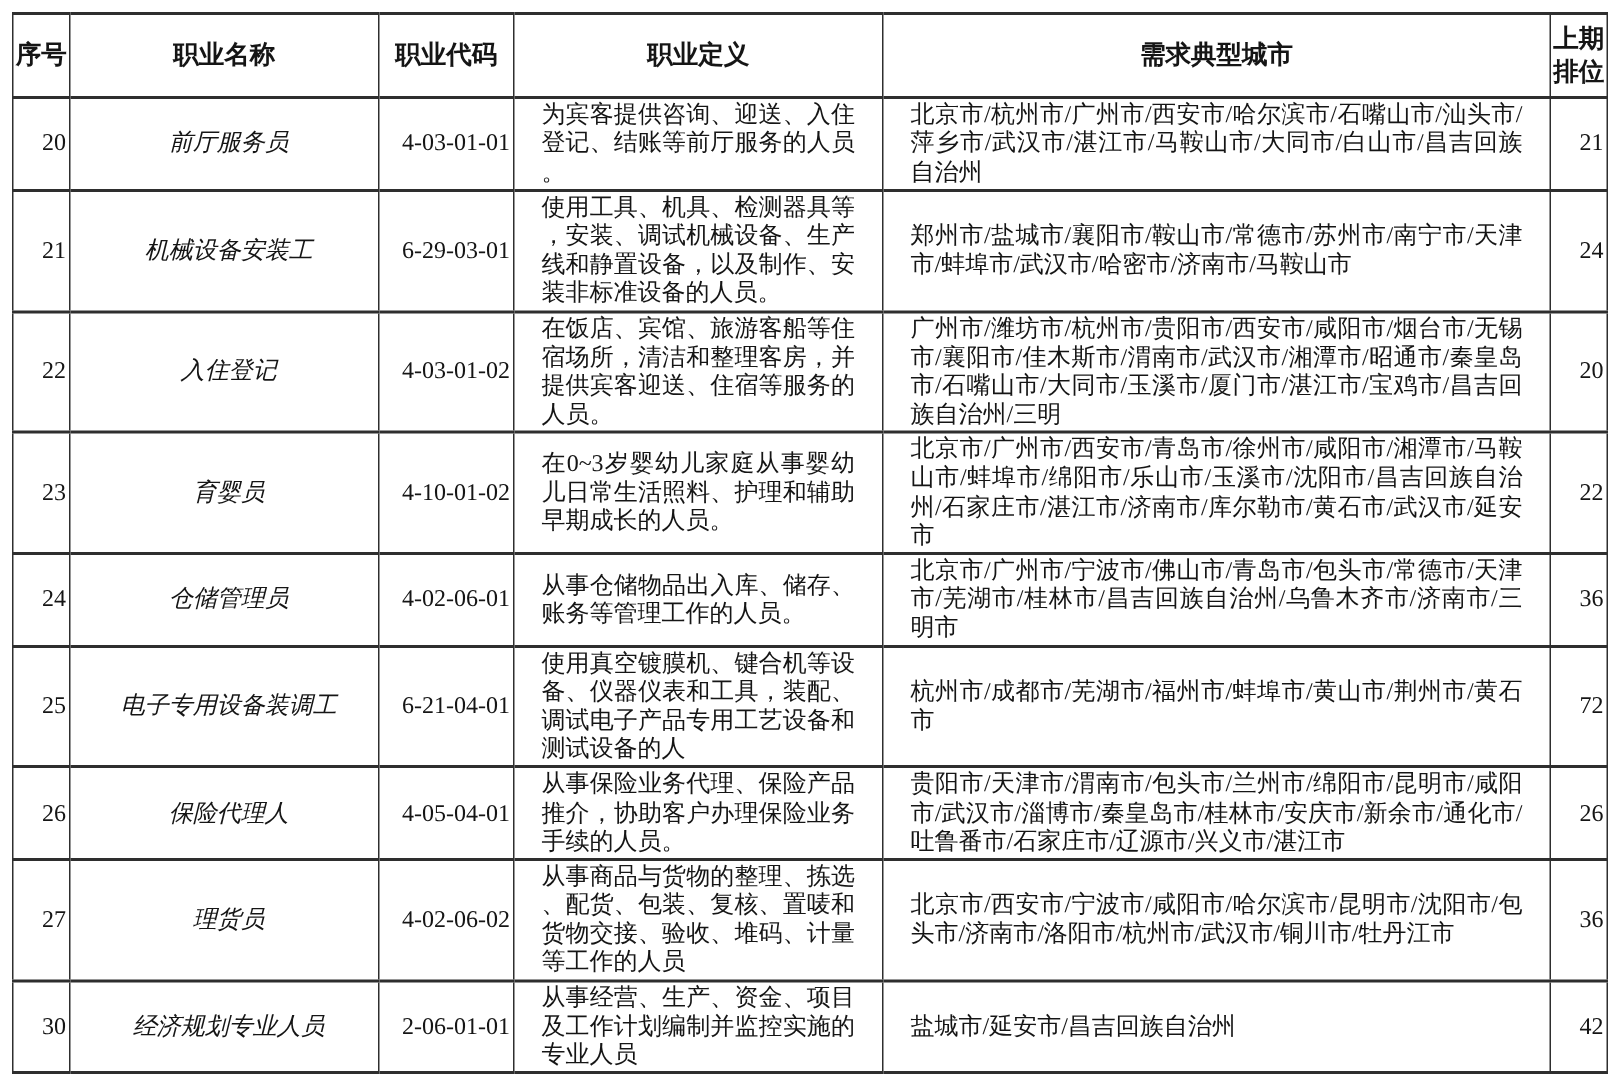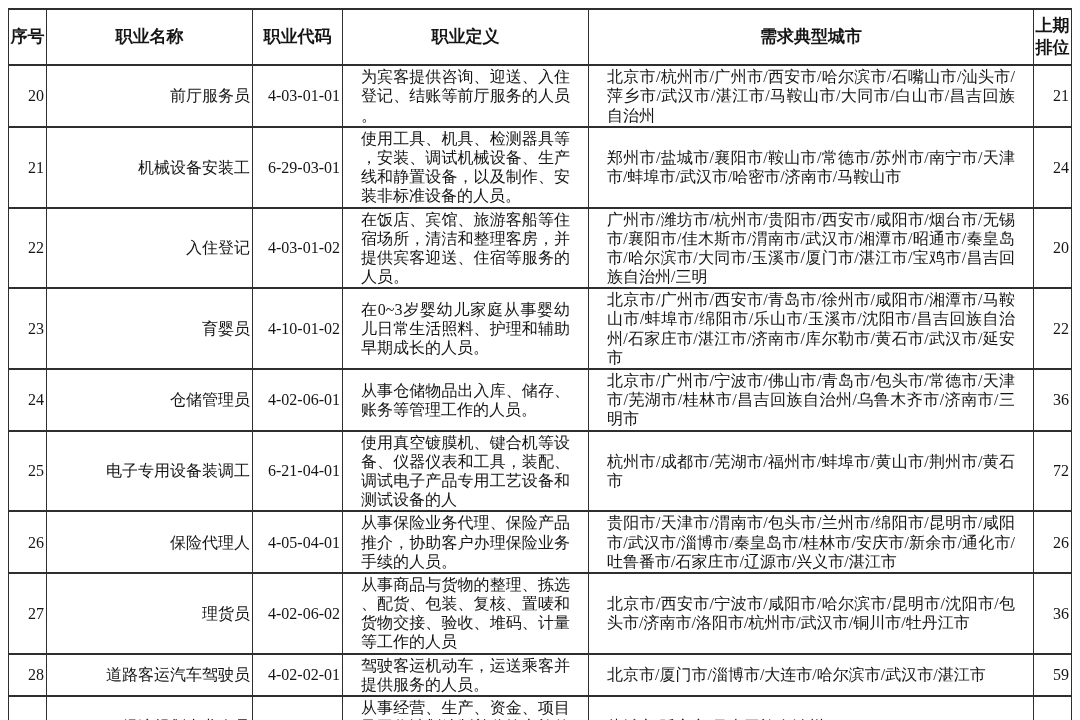--- a/index.html
+++ b/index.html
@@ -41,22 +41,23 @@
   td {
     font-size: 16px;
     line-height: 1.2;
     vertical-align: middle;
     padding: 1px 2px;
   }
   td.col-no, td.col-code, td.col-rank {
     text-align: right;
   }
   td.col-name {
-    text-align: right;
+    text-align: center;
     padding-left: 8px;
+    font-style: italic;
   }
   td.col-def, td.col-cities {
     text-align: justify;
     line-break: anywhere;
     padding: 1px 18px;
   }
 </style>
 </head>
 <body>
 
@@ -96,21 +97,21 @@
           <td class="col-code">6-29-03-01</td>
           <td class="col-def">使用工具、机具、检测器具等，安装、调试机械设备、生产线和静置设备，以及制作、安装非标准设备的人员。</td>
           <td class="col-cities">郑州市/盐城市/襄阳市/鞍山市/常德市/苏州市/南宁市/天津市/蚌埠市/武汉市/哈密市/济南市/马鞍山市</td>
           <td class="col-rank">24</td>
         </tr>
         <tr>
           <td class="col-no">22</td>
           <td class="col-name">入住登记</td>
           <td class="col-code">4-03-01-02</td>
           <td class="col-def">在饭店、宾馆、旅游客船等住宿场所，清洁和整理客房，并提供宾客迎送、住宿等服务的人员。</td>
-          <td class="col-cities">广州市/潍坊市/杭州市/贵阳市/西安市/咸阳市/烟台市/无锡市/襄阳市/佳木斯市/渭南市/武汉市/湘潭市/昭通市/秦皇岛市/哈尔滨市/大同市/玉溪市/厦门市/湛江市/宝鸡市/昌吉回族自治州/三明</td>
+          <td class="col-cities">广州市/潍坊市/杭州市/贵阳市/西安市/咸阳市/烟台市/无锡市/襄阳市/佳木斯市/渭南市/武汉市/湘潭市/昭通市/秦皇岛市/石嘴山市/大同市/玉溪市/厦门市/湛江市/宝鸡市/昌吉回族自治州/三明</td>
           <td class="col-rank">20</td>
         </tr>
         <tr>
           <td class="col-no">23</td>
           <td class="col-name">育婴员</td>
           <td class="col-code">4-10-01-02</td>
           <td class="col-def">在0~3岁婴幼儿家庭从事婴幼儿日常生活照料、护理和辅助早期成长的人员。</td>
           <td class="col-cities">北京市/广州市/西安市/青岛市/徐州市/咸阳市/湘潭市/马鞍山市/蚌埠市/绵阳市/乐山市/玉溪市/沈阳市/昌吉回族自治州/石家庄市/湛江市/济南市/库尔勒市/黄石市/武汉市/延安市</td>
           <td class="col-rank">22</td>
         </tr>
@@ -140,28 +141,20 @@
         </tr>
         <tr>
           <td class="col-no">27</td>
           <td class="col-name">理货员</td>
           <td class="col-code">4-02-06-02</td>
           <td class="col-def">从事商品与货物的整理、拣选、配货、包装、复核、置唛和货物交接、验收、堆码、计量等工作的人员</td>
           <td class="col-cities">北京市/西安市/宁波市/咸阳市/哈尔滨市/昆明市/沈阳市/包头市/济南市/洛阳市/杭州市/武汉市/铜川市/牡丹江市</td>
           <td class="col-rank">36</td>
         </tr>
         <tr>
-          <td class="col-no">28</td>
-          <td class="col-name">道路客运汽车驾驶员</td>
-          <td class="col-code">4-02-02-01</td>
-          <td class="col-def">驾驶客运机动车，运送乘客并提供服务的人员。</td>
-          <td class="col-cities">北京市/厦门市/淄博市/大连市/哈尔滨市/武汉市/湛江市</td>
-          <td class="col-rank">59</td>
-        </tr>
-        <tr>
           <td class="col-no">30</td>
           <td class="col-name">经济规划专业人员</td>
           <td class="col-code">2-06-01-01</td>
           <td class="col-def">从事经营、生产、资金、项目及工作计划编制并监控实施的专业人员</td>
           <td class="col-cities">盐城市/延安市/昌吉回族自治州</td>
           <td class="col-rank">42</td>
         </tr>
       </tbody>
   </table>
 </div>

